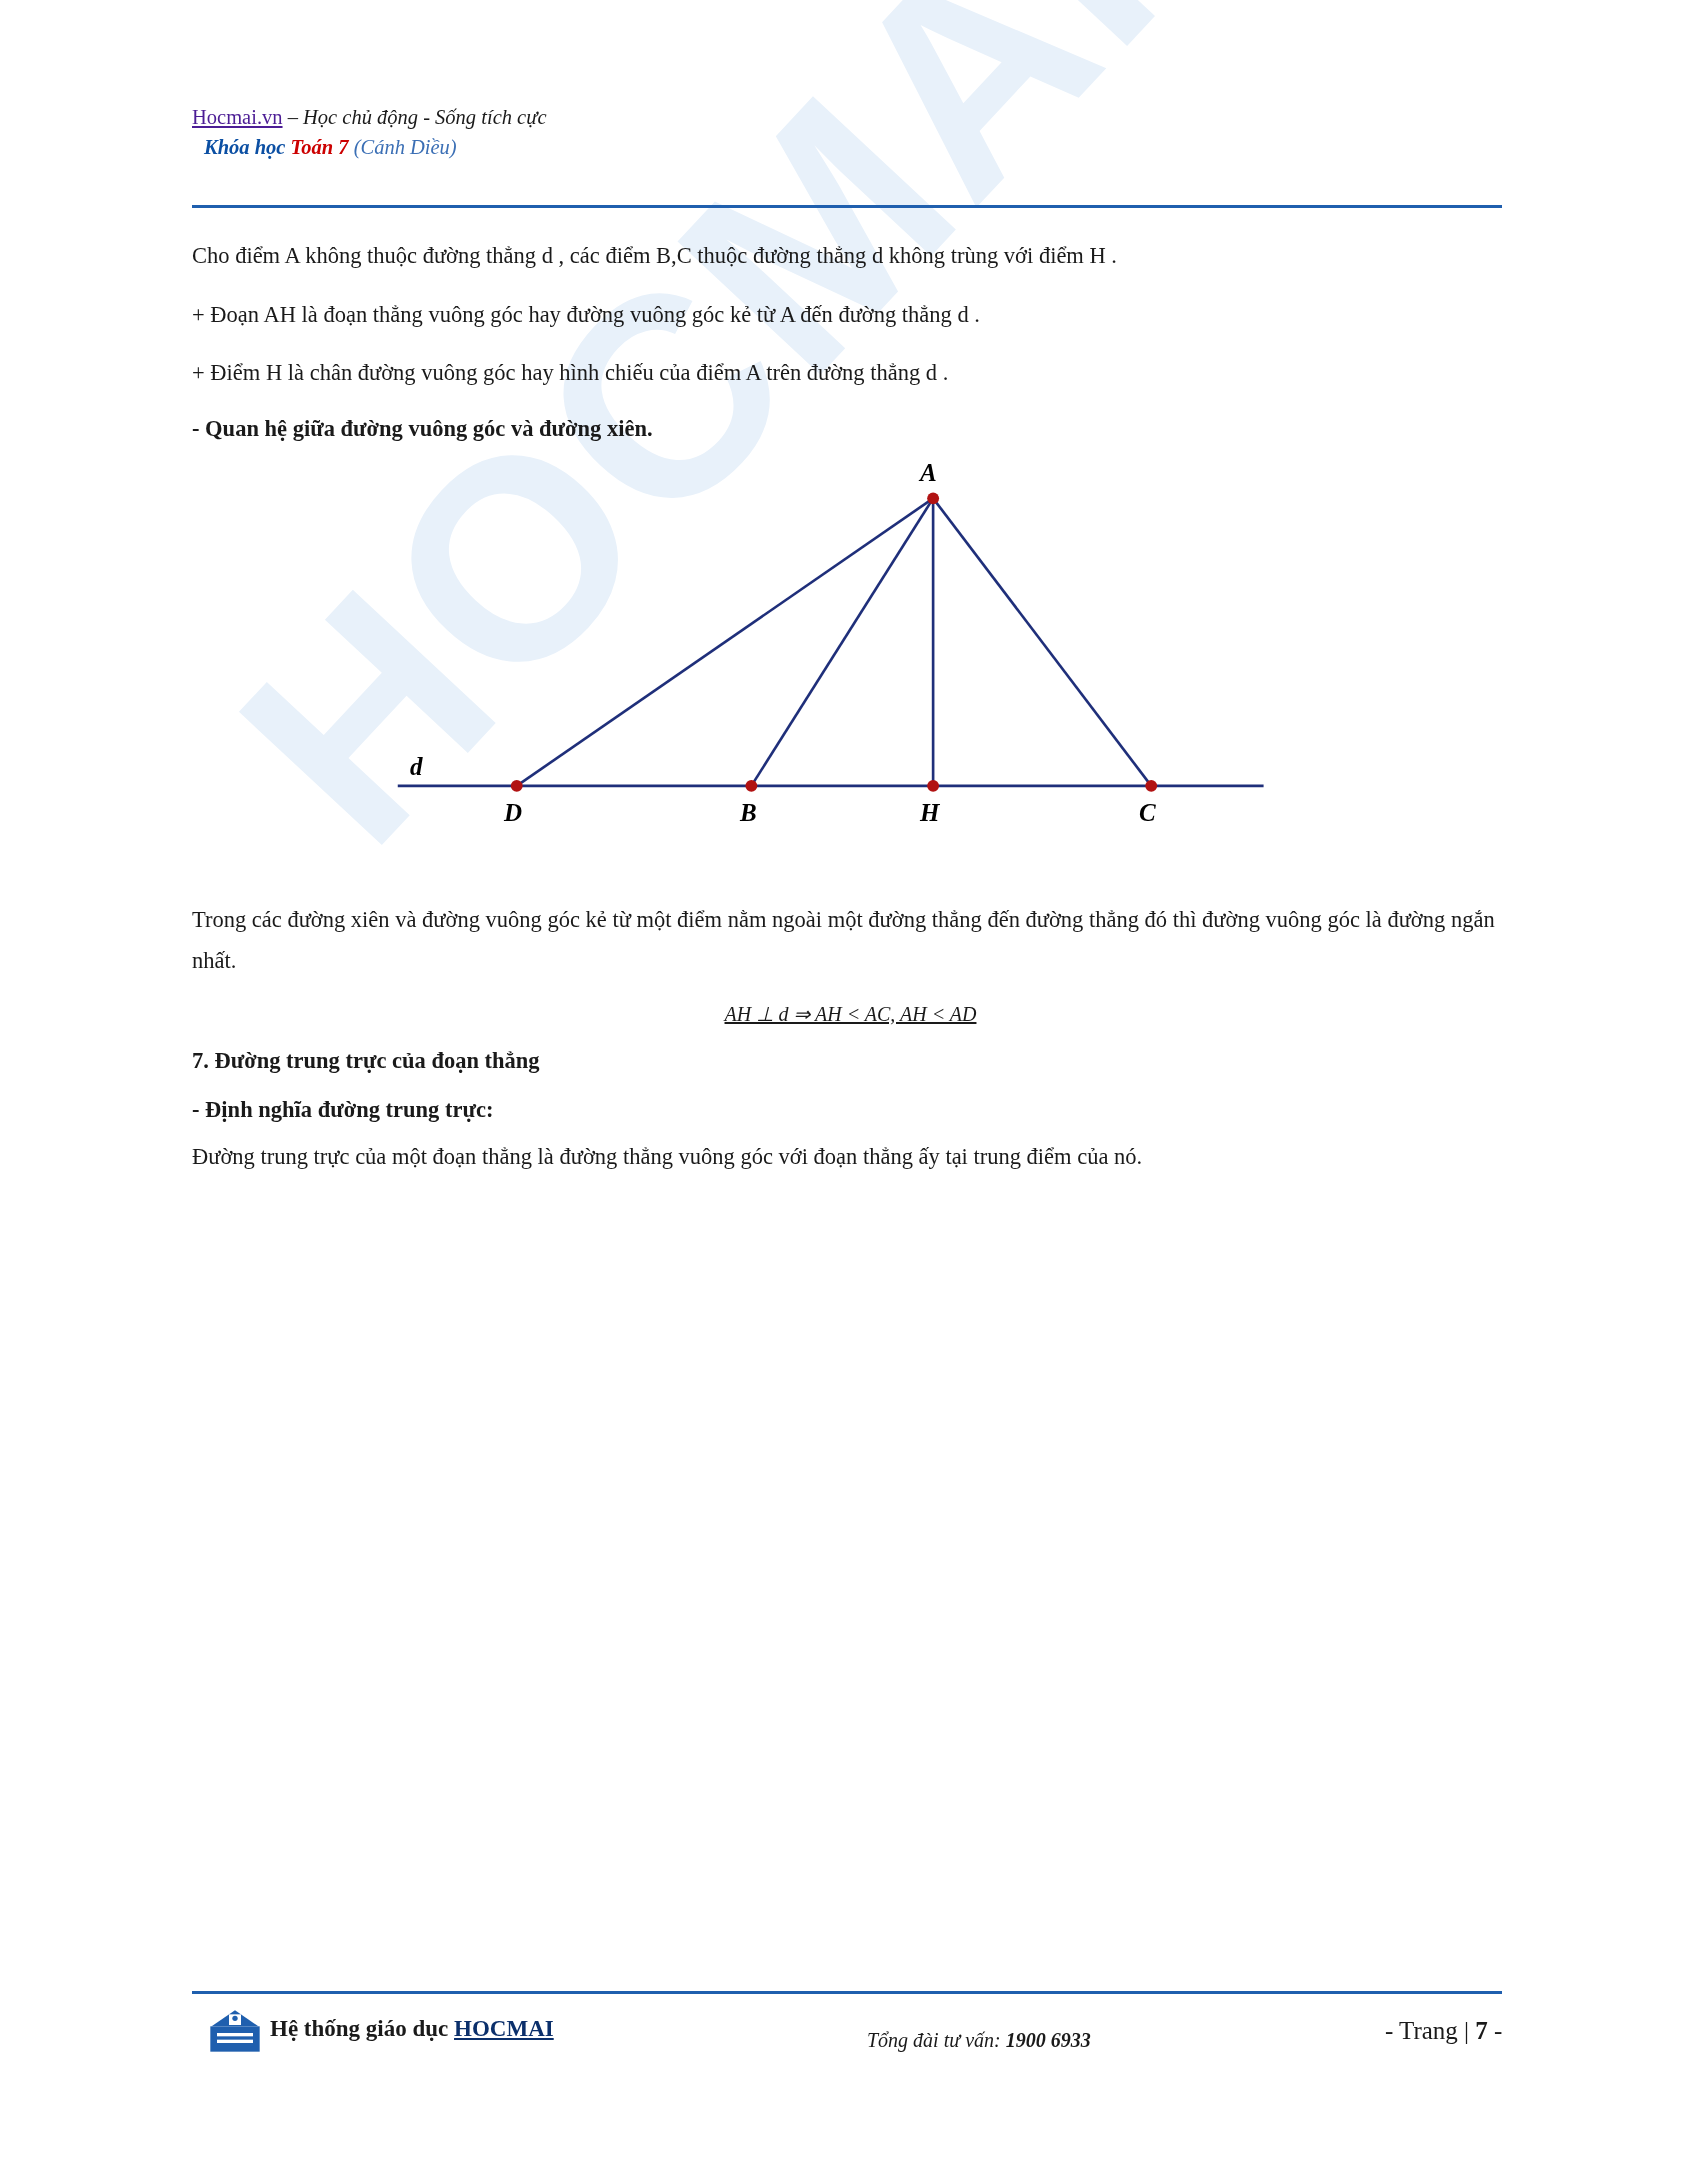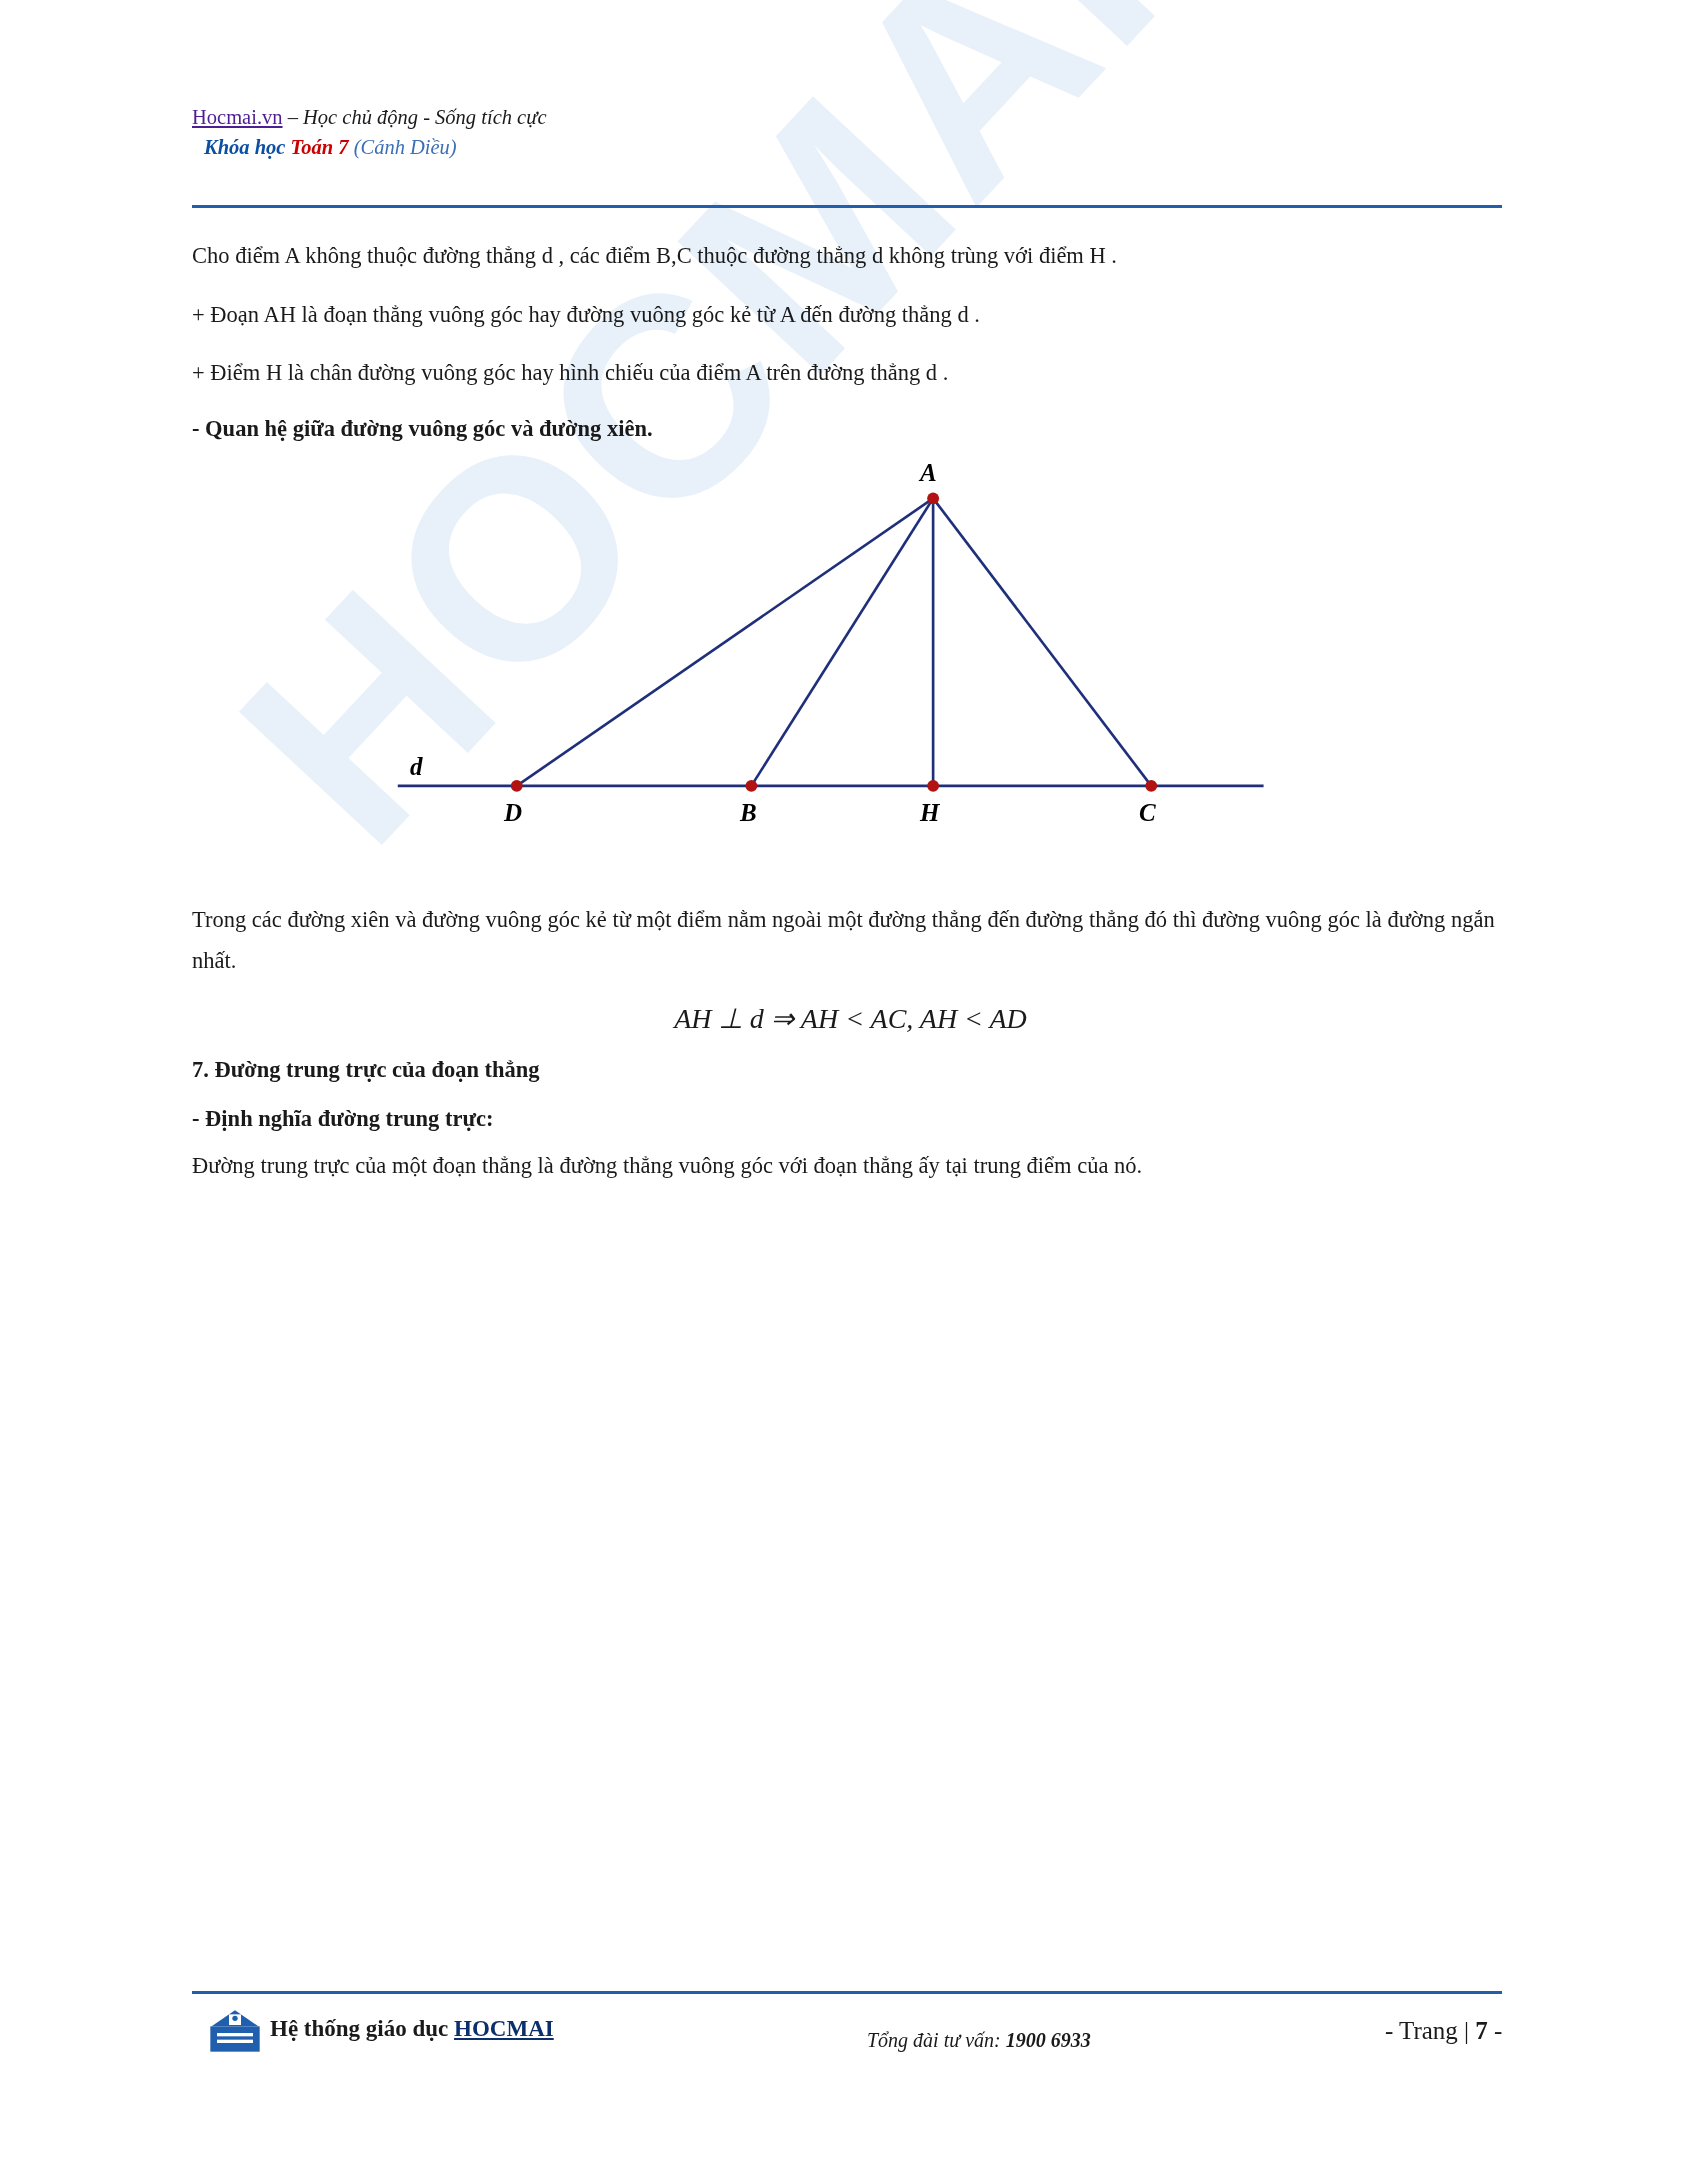--- a/index.html
+++ b/index.html
@@ -109,24 +109,25 @@
   p.indent {
   }
   p.bold-head {
     font-size: 22.5px;
     font-weight: bold;
     margin: 22.5px 0 13.2px 0;
     color: #1a1a1a;
   }
   .formula {
     text-align: center;
-    font-size: 28px;
+    font-size: 20px;
     font-style: italic;
     margin: 20px 0 22.5px 0;
     color: #1a1a1a;
+    text-decoration: underline;
   }
 
   
   .figure {
     position: relative;
     width: 1317px;
     height: 423px;
     margin: 20px 0 13.2px 0;
   }
   .figure svg {

